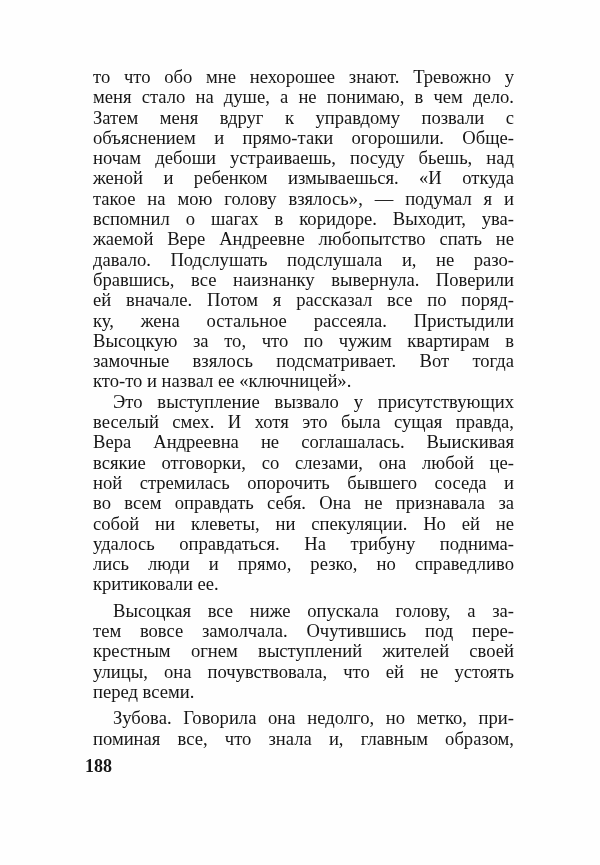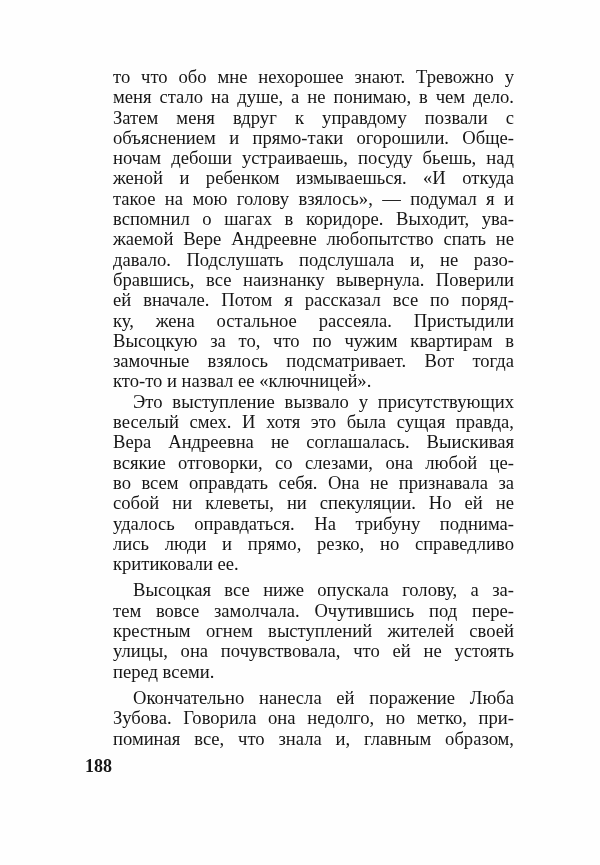--- a/index.html
+++ b/index.html
@@ -8,21 +8,21 @@
     position: absolute; left: 0; top: 0; width: 600px; height: 865px; background: #fefefe;
   }
   .text-block {
     position: absolute; left: 93px; top: 67px; width: 421px;
     font-family: "Liberation Serif", "DejaVu Serif", serif;
     font-size: 18.6px; line-height: 20.3px; color: #161616;
   }
   .para { margin: 0; }
   .line {
     display: block; white-space: nowrap; text-align: justify; text-align-last: justify;
-    height: 20.3px; overflow: visible; margin-left: 20px;
+    height: 20.3px; overflow: visible;
   }
   .line.last { text-align-last: left; }
   .para.indent .line:first-child { text-indent: 20px; }
   .para.gap { margin-top: 6px; }
   .page-number {
     position: absolute; left: 85px; top: 756px;
     font-family: "Liberation Serif", "DejaVu Serif", serif;
     font-size: 18px; font-weight: bold; color: #161616;
   }
 </style>
@@ -49,37 +49,37 @@
       <span class="line">Высоцкую за то, что по чужим квартирам в</span>
       <span class="line">замочные взялось подсматривает. Вот тогда</span>
       <span class="line last">кто-то и назвал ее «ключницей».</span>
     </div>
 
     <div class="para indent">
       <span class="line">Это выступление вызвало у присутствующих</span>
       <span class="line">веселый смех. И хотя это была сущая правда,</span>
       <span class="line">Вера Андреевна не соглашалась. Выискивая</span>
       <span class="line">всякие отговорки, со слезами, она любой це-</span>
+      <span class="line">ной стремилась опорочить бывшего соседа  и</span>
       <span class="line">во всем оправдать себя. Она не признавала за</span>
       <span class="line">собой ни клеветы, ни  спекуляции.  Но ей не</span>
       <span class="line">удалось оправдаться.  На трибуну  поднима-</span>
       <span class="line">лись люди и прямо,  резко,  но  справедливо</span>
       <span class="line last">критиковали ее.</span>
     </div>
 
     <div class="para indent gap">
       <span class="line">Высоцкая все ниже опускала голову, а за-</span>
       <span class="line">тем вовсе замолчала. Очутившись под пере-</span>
       <span class="line">крестным огнем выступлений жителей  своей</span>
       <span class="line">улицы, она почувствовала, что  ей не устоять</span>
       <span class="line last">перед всеми.</span>
     </div>
 
     <div class="para indent gap">
-      <span class="line">Окончательно нанесла ей поражение Люба</span>
       <span class="line">Зубова. Говорила она недолго, но метко, при-</span>
       <span class="line">поминая все, что знала и, главным образом,</span>
     </div>
 
   </div>
 
   <div class="page-number">188</div>
 </div>
 
 </body></html>

